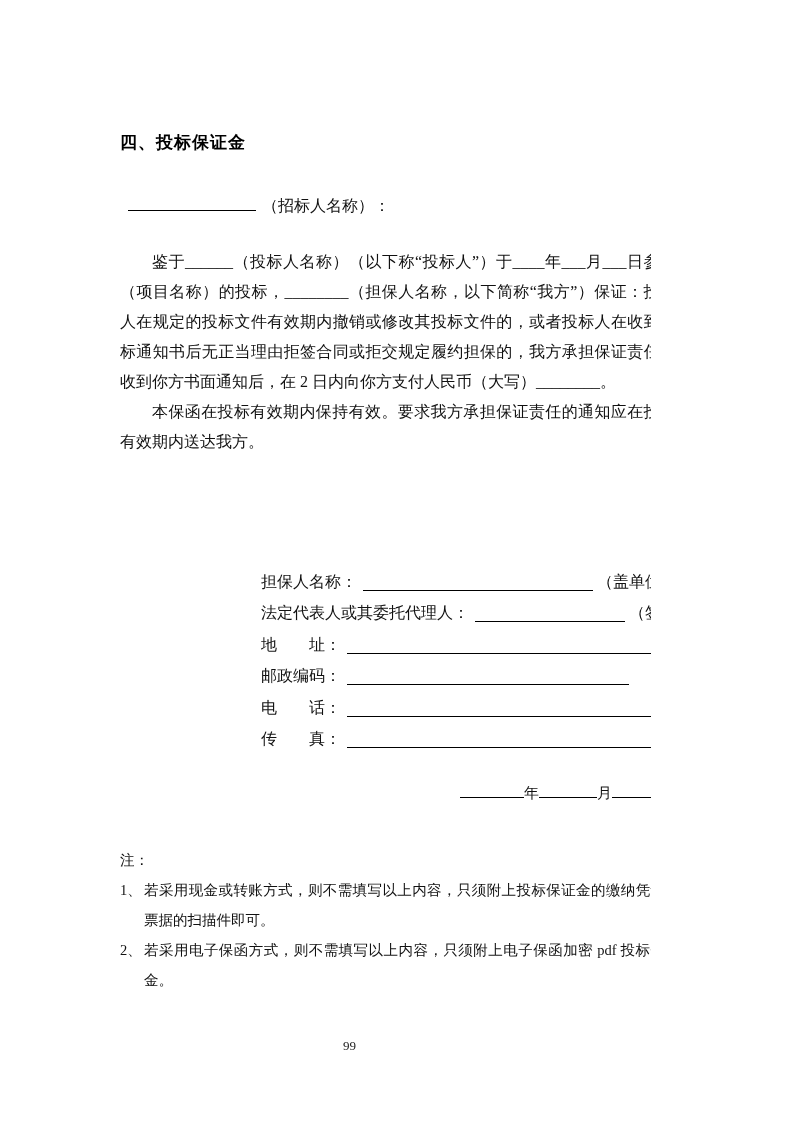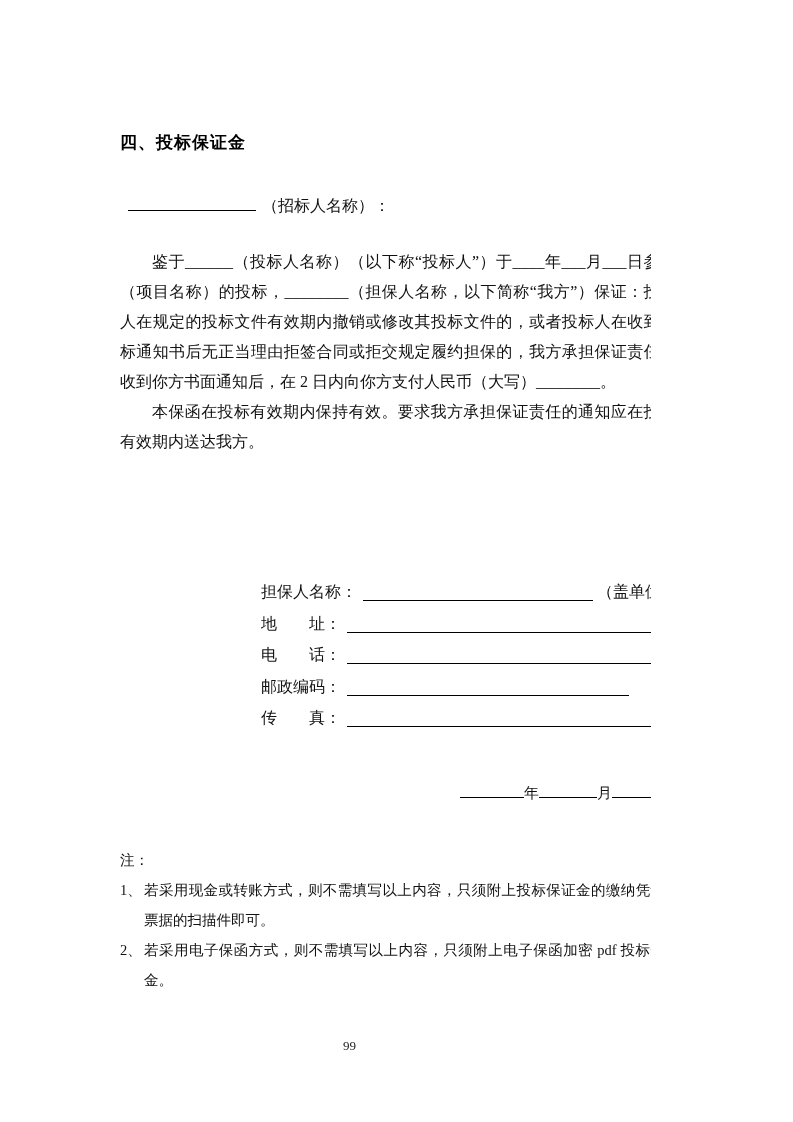--- a/index.html
+++ b/index.html
@@ -41,21 +41,21 @@
     text-align: justify;
   }
   .body-text p { text-indent: 2em; }
   
   .sign-block {
     position: absolute; left: 261px; top: 572px; width: 432px;
     font-size: 16px;
   }
   .sign-row {
     height: 31.4px;
-    display: flex; align-items: flex-end;
+    display: flex; align-items: flex-start;
     white-space: nowrap;
   }
   .sign-row .label { flex: none; }
   .sign-row .blank-line { height: 19px; margin: 0 4px 2px 6px; }
   .w240 { width: 240px; } .w157 { width: 157px; }
   .w310 { width: 310px; } .w282 { width: 282px; }
   .w333 { width: 333px; } .w332 { width: 332px; }
   
   .date-line {
     position: absolute; left: 460px; top: 781px;
@@ -94,30 +94,35 @@
     <p>本保函在投标有效期内保持有效。要求我方承担保证责任的通知应在投标有效期内送达我方。</p>
   </div>
 
   <div class="sign-block">
     <div class="sign-row">
       <span class="label">担保人名称：</span>
       <span class="blank-line w240"></span>
       <span>（盖单位章）</span>
     </div>
     <div class="sign-row">
+      <span class="label">法定代表人或其委托代理人：</span>
+      <span class="blank-line w157"></span>
+      <span>（签字）</span>
+    </div>
+    <div class="sign-row">
       <span class="label">地　　址：</span>
       <span class="blank-line w310"></span>
     </div>
     <div class="sign-row">
+      <span class="label">邮政编码：</span>
+      <span class="blank-line w282"></span>
+    </div>
+    <div class="sign-row">
       <span class="label">电　　话：</span>
       <span class="blank-line w333"></span>
-    </div>
-    <div class="sign-row">
-      <span class="label">邮政编码：</span>
-      <span class="blank-line w282"></span>
     </div>
     <div class="sign-row">
       <span class="label">传　　真：</span>
       <span class="blank-line w332"></span>
     </div>
   </div>
 
   <div class="date-line">
     <span class="blank-line db1"></span><span>年</span><span class="blank-line db2"></span><span>月</span><span class="blank-line db3"></span><span>日</span>
   </div>

